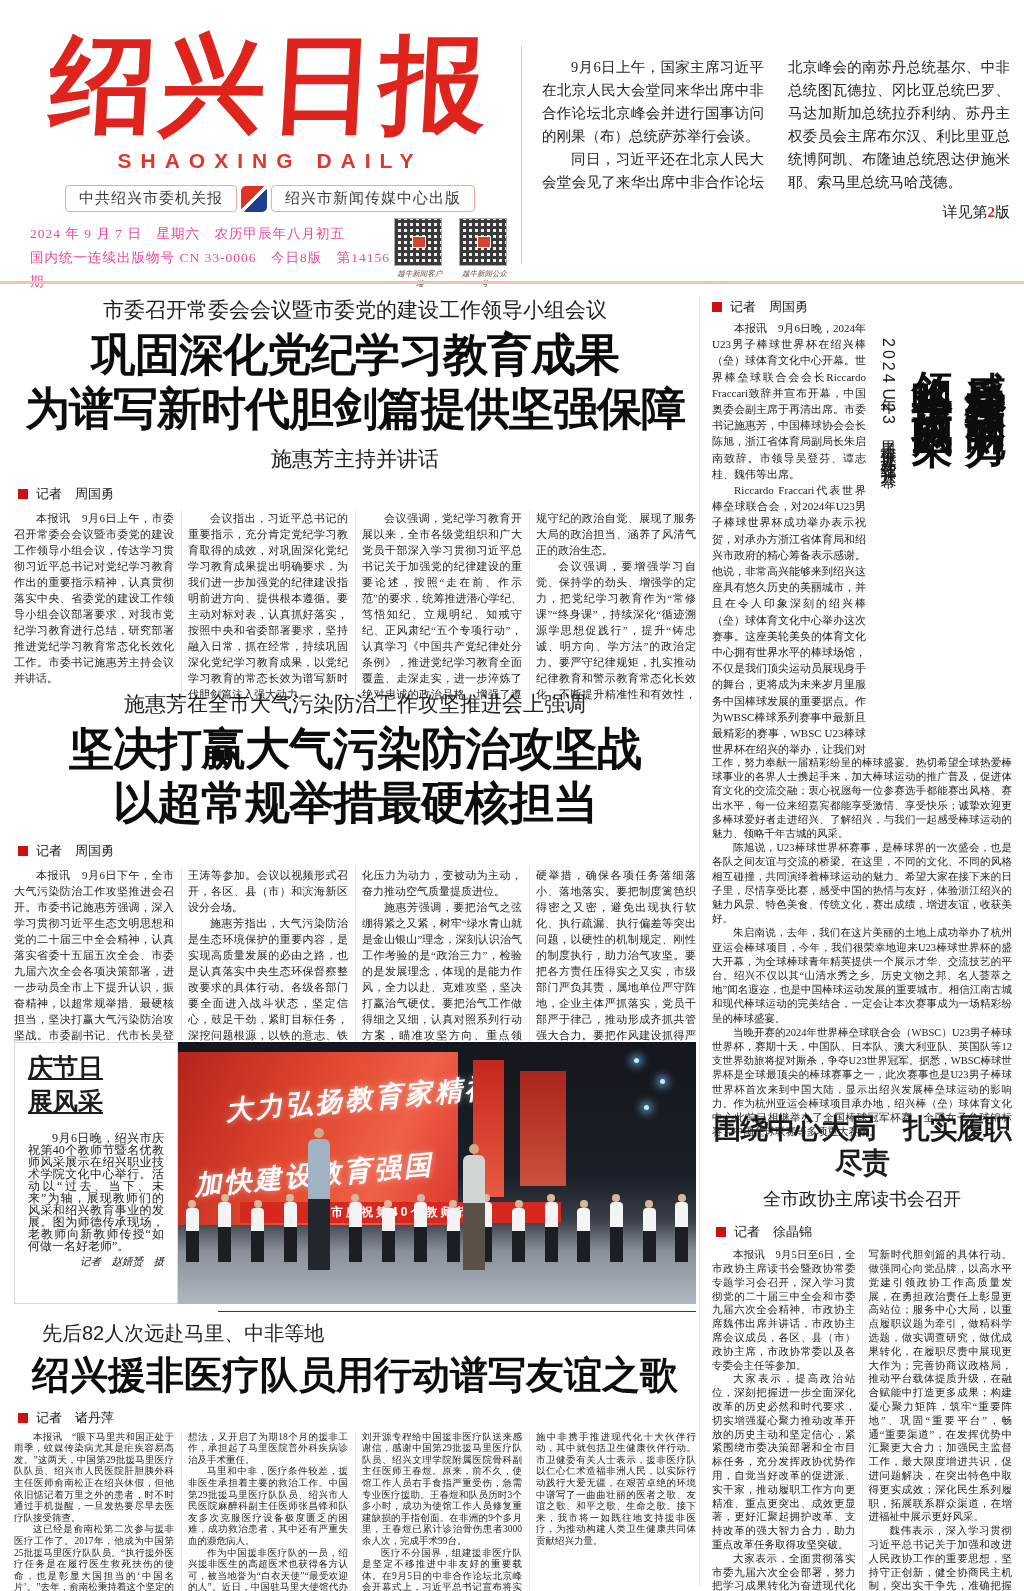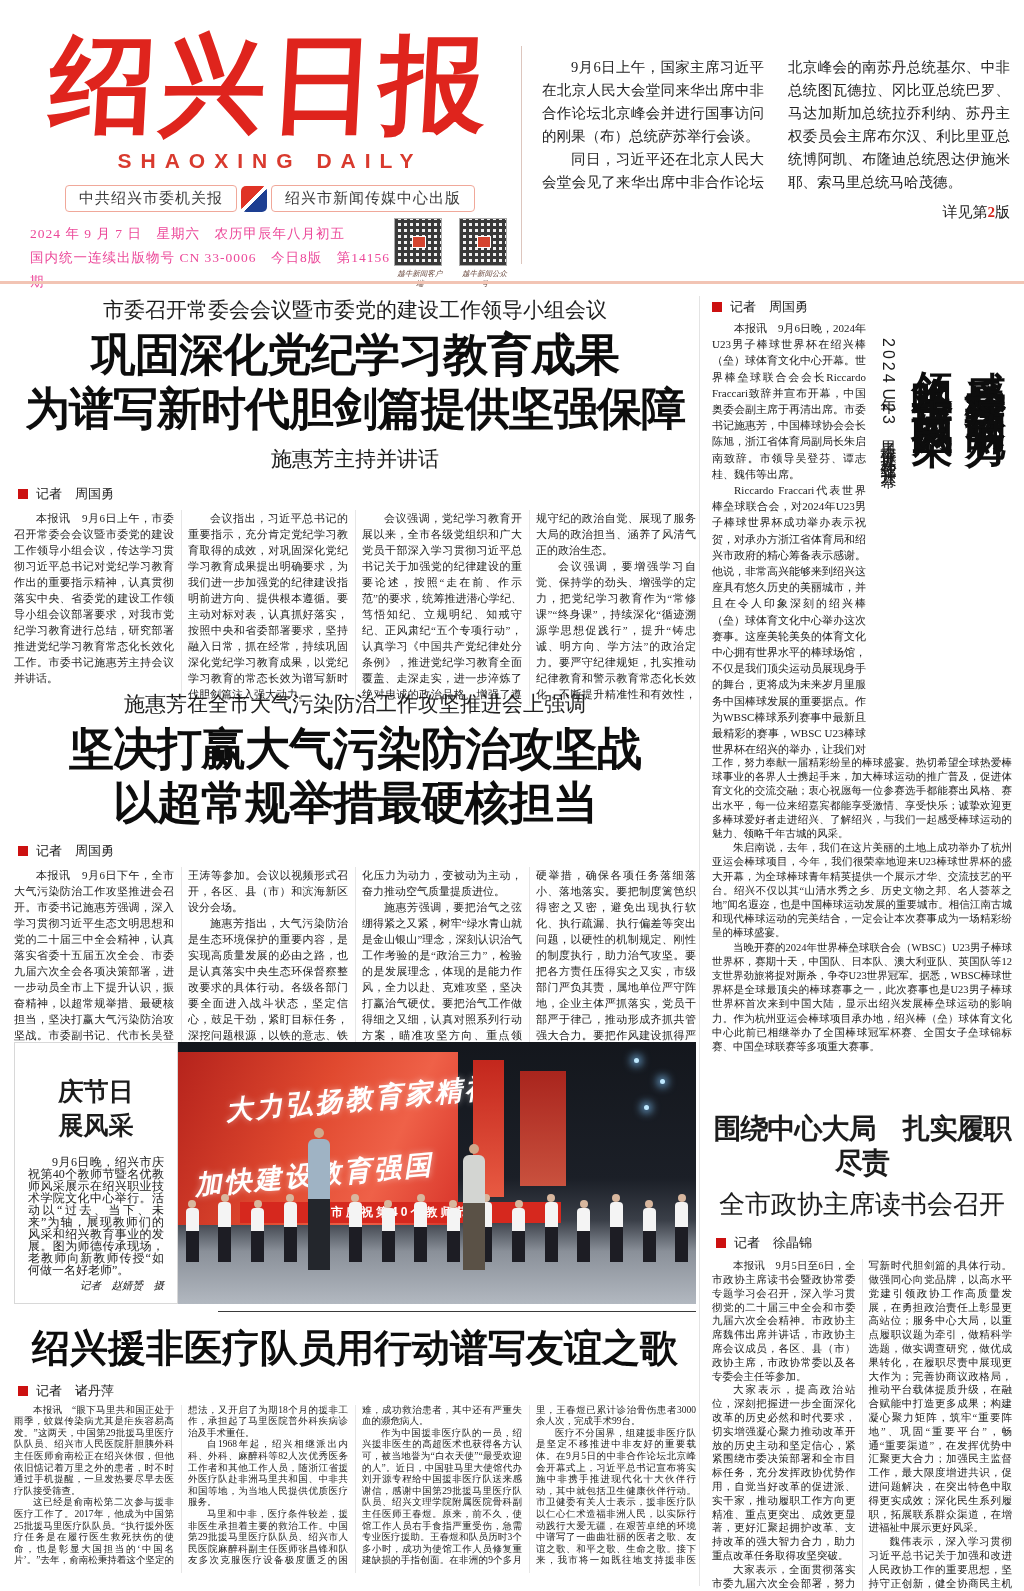--- a/index.html
+++ b/index.html
@@ -49,21 +49,21 @@
          line-height:16px;text-align:justify;overflow:hidden;color:#222;}
   
   .party{position:absolute;left:14px;top:296px;width:682px;}
   .party .body4{height:196px;margin-top:2px;}
   .air{position:absolute;left:14px;top:690px;width:682px;}
   .air .body4{height:198px;margin-top:2px;}
   
   .photo-zone{position:absolute;left:14px;top:1042px;width:682px;height:262px;display:flex;}
   .cap-box{width:164px;box-sizing:border-box;border:1px solid #d8d8d8;padding:8px 13px;background:#fff;}
   .cap-title{font-family:"Liberation Sans",sans-serif;font-weight:900;font-size:25px;
-             line-height:1.35;text-align:center;margin-top:24px;}
+             line-height:1.35;text-align:left;text-decoration:underline;}
   .cap-text{font-size:12px;line-height:12px;text-align:justify;
             margin-top:13px;color:#222;}
   .cap-text p{text-indent:2em;}
   .cap-credit{text-align:right;font-size:10.5px;font-style:italic;margin-top:3px;}
   .photo{flex:1;position:relative;overflow:hidden;
          background:linear-gradient(180deg,#14171d 0%,#1b1f27 52%,#3a3f48 68%,#8a9099 80%,#b2b8c0 100%);}
   .ph-screen{position:absolute;left:0;top:4%;width:54%;height:66%;
              background:linear-gradient(115deg,#b5231c,#e0492f 45%,#ef6148 72%,#d8342a);}
   .ph-line{position:absolute;color:#fff;font-style:italic;font-weight:700;font-size:27px;
            letter-spacing:3px;text-shadow:0 0 6px rgba(255,255,255,.5);transform:rotate(-5deg);white-space:nowrap;}
@@ -98,21 +98,21 @@
   .bb-head{flex:1;display:flex;justify-content:flex-end;}
   .vhead{writing-mode:vertical-rl;text-orientation:mixed;height:436px;padding-top:18px;
          box-sizing:border-box;font-family:"Liberation Sans",sans-serif;}
   .vh-line{font-size:41px;font-weight:900;letter-spacing:7px;line-height:1.3;color:#0d0d0d;}
   .vh-sub{font-size:16px;letter-spacing:3px;line-height:2.1;color:#1a1a1a;}
   .bb-wide{margin-top:0;font-size:10.5px;line-height:14.2px;text-align:justify;color:#222;}
   .bb-wide p:first-child{text-indent:0;}
   .politics{position:absolute;left:712px;top:1112px;width:300px;}
   .politics .headline2{font-family:"Liberation Sans",sans-serif;font-weight:900;font-size:28px;
                        letter-spacing:-1px;text-align:center;line-height:1.2;}
-  .politics .subhead{font-size:26px;margin-top:8px;font-family:Liberation Mono, monospace;}
+  .politics .subhead{font-size:18px;margin-top:8px;font-family:Liberation Mono, monospace;}
   .pol-body{column-count:2;column-gap:13px;column-rule:1px solid #e6e6e6;font-size:10.5px;
             line-height:13.8px;text-align:justify;height:372px;overflow:hidden;margin-top:2px;color:#222;}
   
   .hline-bottom{position:absolute;left:218px;top:1311px;width:478px;border-top:1.5px solid #3a3a3a;}
   .medical{position:absolute;left:14px;top:1320px;width:682px;}
   .medical .kicker{text-align:left;padding-left:28px;font-size:20px;}
   .medical .headline{font-size:38px;margin-top:6px;letter-spacing:0;}
   .medical .byline{margin:10px 0 5px 4px;}
   .medical .body4{font-size:9.5px;line-height:11.6px;height:168px;}
 </style>
@@ -256,20 +256,21 @@
       <div class="bb-head">
         <div class="vhead">
           <div class="vh-line">感受棒球运动的魅力</div>
           <div class="vh-line">领略千年古城的风采</div>
           <div class="vh-sub">2024年U23男子棒球世界杯在绍兴开幕</div>
         </div>
       </div>
     </div>
     <div class="bb-wide">
         <p>工作，努力奉献一届精彩纷呈的棒球盛宴。热切希望全球热爱棒球事业的各界人士携起手来，加大棒球运动的推广普及，促进体育文化的交流交融；衷心祝愿每一位参赛选手都能赛出风格、赛出水平，每一位来绍嘉宾都能享受激情、享受快乐；诚挚欢迎更多棒球爱好者走进绍兴、了解绍兴，与我们一起感受棒球运动的魅力、领略千年古城的风采。</p>
+        <p>陈旭说，U23棒球世界杯赛事，是棒球界的一次盛会，也是各队之间友谊与交流的桥梁。在这里，不同的文化、不同的风格相互碰撞，共同演绎着棒球运动的魅力。希望大家在接下来的日子里，尽情享受比赛，感受中国的热情与友好，体验浙江绍兴的魅力风景、特色美食、传统文化，赛出成绩，增进友谊，收获美好。</p>
         <p>朱启南说，去年，我们在这片美丽的土地上成功举办了杭州亚运会棒球项目，今年，我们很荣幸地迎来U23棒球世界杯的盛大开幕，为全球棒球青年精英提供一个展示才华、交流技艺的平台。绍兴不仅以其“山清水秀之乡、历史文物之邦、名人荟萃之地”闻名遐迩，也是中国棒球运动发展的重要城市。相信江南古城和现代棒球运动的完美结合，一定会让本次赛事成为一场精彩纷呈的棒球盛宴。</p>
         <p>当晚开赛的2024年世界棒垒球联合会（WBSC）U23男子棒球世界杯，赛期十天，中国队、日本队、澳大利亚队、英国队等12支世界劲旅将捉对厮杀，争夺U23世界冠军。据悉，WBSC棒球世界杯是全球最顶尖的棒球赛事之一，此次赛事也是U23男子棒球世界杯首次来到中国大陆，显示出绍兴发展棒垒球运动的影响力。作为杭州亚运会棒球项目承办地，绍兴棒（垒）球体育文化中心此前已相继举办了全国棒球冠军杯赛、全国女子垒球锦标赛、中国垒球联赛等多项重大赛事。</p>
       </div>
   </section>
 
   <section class="politics">
     <div class="headline2">围绕中心大局　扎实履职尽责</div>
     <div class="subhead">全市政协主席读书会召开</div>
     <div class="byline">
       <span class="sq"></span>
@@ -279,28 +280,28 @@
         <p>本报讯　9月5日至6日，全市政协主席读书会暨政协常委专题学习会召开，深入学习贯彻党的二十届三中全会和市委九届六次全会精神。市政协主席魏伟出席并讲话，市政协主席会议成员，各区、县（市）政协主席，市政协常委以及各专委会主任等参加。</p>
         <p>大家表示，提高政治站位，深刻把握进一步全面深化改革的历史必然和时代要求，切实增强凝心聚力推动改革开放的历史主动和坚定信心，紧紧围绕市委决策部署和全市目标任务，充分发挥政协优势作用，自觉当好改革的促进派、实干家，推动履职工作方向更精准、重点更突出、成效更显著，更好汇聚起拥护改革、支持改革的强大智力合力，助力重点改革任务取得攻坚突破。</p>
         <p>大家表示，全面贯彻落实市委九届六次全会部署，努力把学习成果转化为奋进现代化新征程的精神动力，转变为谱写新时代胆剑篇的具体行动。做强同心向党品牌，以高水平党建引领政协工作高质量发展，在勇担政治责任上彰显更高站位；服务中心大局，以重点履职议题为牵引，做精科学选题，做实调查研究，做优成果转化，在履职尽责中展现更大作为；完善协商议政格局，推动平台载体提质升级，在融合赋能中打造更多成果；构建凝心聚力矩阵，筑牢“重要阵地”、巩固“重要平台”，畅通“重要渠道”，在发挥优势中汇聚更大合力；加强民主监督工作，最大限度增进共识，促进问题解决，在突出特色中取得更实成效；深化民生系列履职，拓展联系群众渠道，在增进福祉中展示更好风采。</p>
         <p>魏伟表示，深入学习贯彻习近平总书记关于加强和改进人民政协工作的重要思想，坚持守正创新，健全协商民主机制，突出实干争先，准确把握我市进一步全面深化改革的目标任务，聚焦改革的重点领域、关键环节深入调查研究，建言资政，凝心聚力。切实加强政协委员和政协机关干部队伍建设，加强勤廉机关建设，争当高质量发展人民政协协商民主先行者，以实际行动迎接中华人民共和国和人民政协成立75周年。</p>
       </div>
   </section>
 
   <div class="hline-bottom"></div>
 
   <section class="medical">
+    <div class="kicker">先后82人次远赴马里、中非等地</div>
     <div class="headline">绍兴援非医疗队员用行动谱写友谊之歌</div>
     <div class="byline">
       <span class="sq"></span>
       <span>记者　诸丹萍</span>
     </div>
     <div class="body4">
         <p>本报讯　“眼下马里共和国正处于雨季，蚊媒传染病尤其是疟疾容易高发。”这两天，中国第29批援马里医疗队队员、绍兴市人民医院肝胆胰外科主任医师俞南松正在绍兴休假，但他依旧惦记着万里之外的患者，时不时通过手机提醒，一旦发热要尽早去医疗队接受筛查。</p>
         <p>这已经是俞南松第二次参与援非医疗工作了。2017年，他成为中国第25批援马里医疗队队员。“执行援外医疗任务是在履行医生救死扶伤的使命，也是彰显大国担当的‘中国名片’。”去年，俞南松秉持着这个坚定的想法，又开启了为期18个月的援非工作，承担起了马里医院普外科疾病诊治及手术重任。</p>
-        <p>自1968年起，绍兴相继派出内科、外科、麻醉科等82人次优秀医务工作者和其他工作人员，随浙江省援外医疗队赴非洲马里共和国、中非共和国等地，为当地人民提供优质医疗服务。</p>
         <p>马里和中非，医疗条件较差，援非医生承担着主要的救治工作。中国第29批援马里医疗队队员、绍兴市人民医院麻醉科副主任医师张昌锋和队友多次克服医疗设备极度匮乏的困难，成功救治患者，其中还有严重失血的濒危病人。</p>
         <p>作为中国援非医疗队的一员，绍兴援非医生的高超医术也获得各方认可，被当地誉为“白衣天使”“最受欢迎的人”。近日，中国驻马里大使馆代办刘开源专程给中国援非医疗队送来感谢信，感谢中国第29批援马里医疗队队员、绍兴文理学院附属医院骨科副主任医师王春煜。原来，前不久，使馆工作人员右手食指严重受伤，急需专业医疗援助。王春煜和队员历时3个多小时，成功为使馆工作人员修复重建缺损的手指创面。在非洲的9个多月里，王春煜已累计诊治骨伤患者3000余人次，完成手术99台。</p>
         <p>医疗不分国界，组建援非医疗队是坚定不移推进中非友好的重要载体。在9月5日的中非合作论坛北京峰会开幕式上，习近平总书记宣布将实施中非携手推进现代化十大伙伴行动，其中就包括卫生健康伙伴行动。市卫健委有关人士表示，援非医疗队以仁心仁术造福非洲人民，以实际行动践行大爱无疆，在艰苦卓绝的环境中谱写了一曲曲壮丽的医者之歌、友谊之歌、和平之歌、生命之歌。接下来，我市将一如既往地支持援非医疗，为推动构建人类卫生健康共同体贡献绍兴力量。</p>
       </div>
   </section>
 
 </div>
 
 </body></html>

